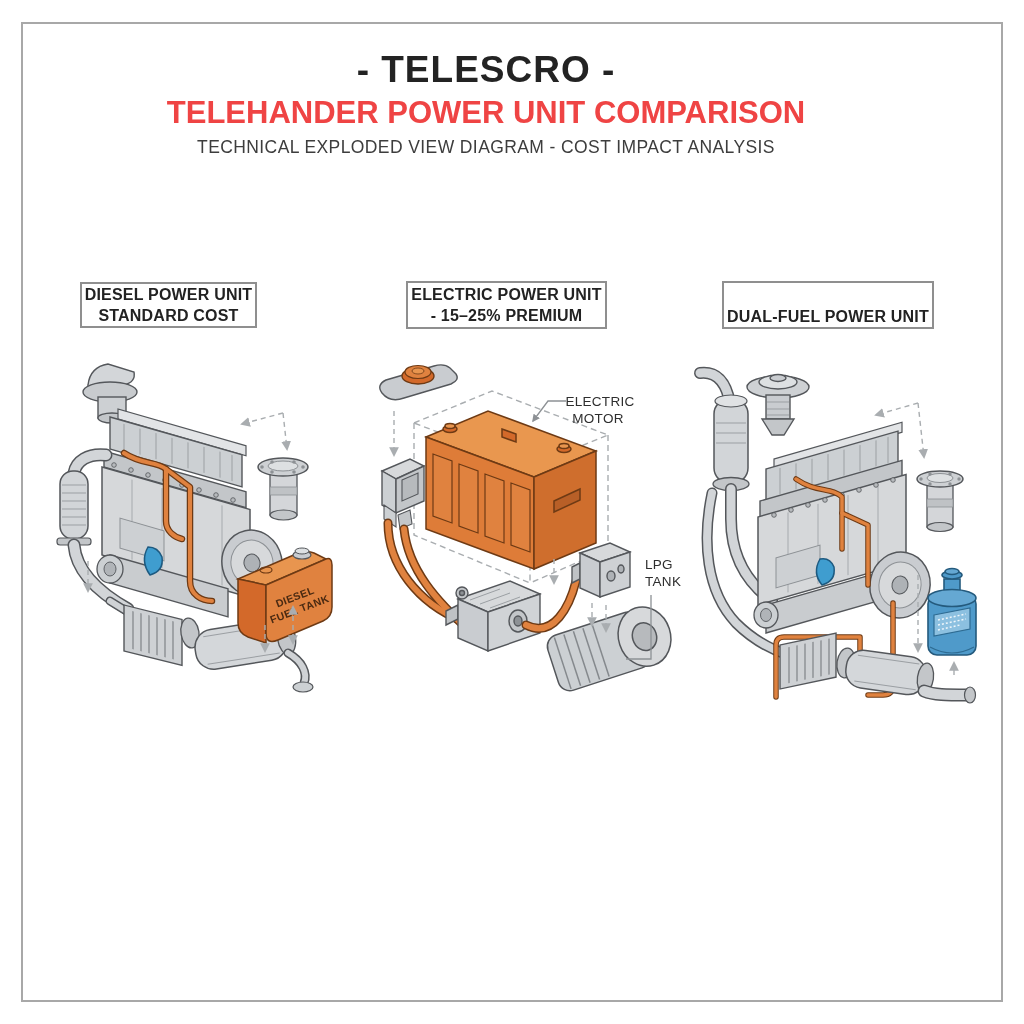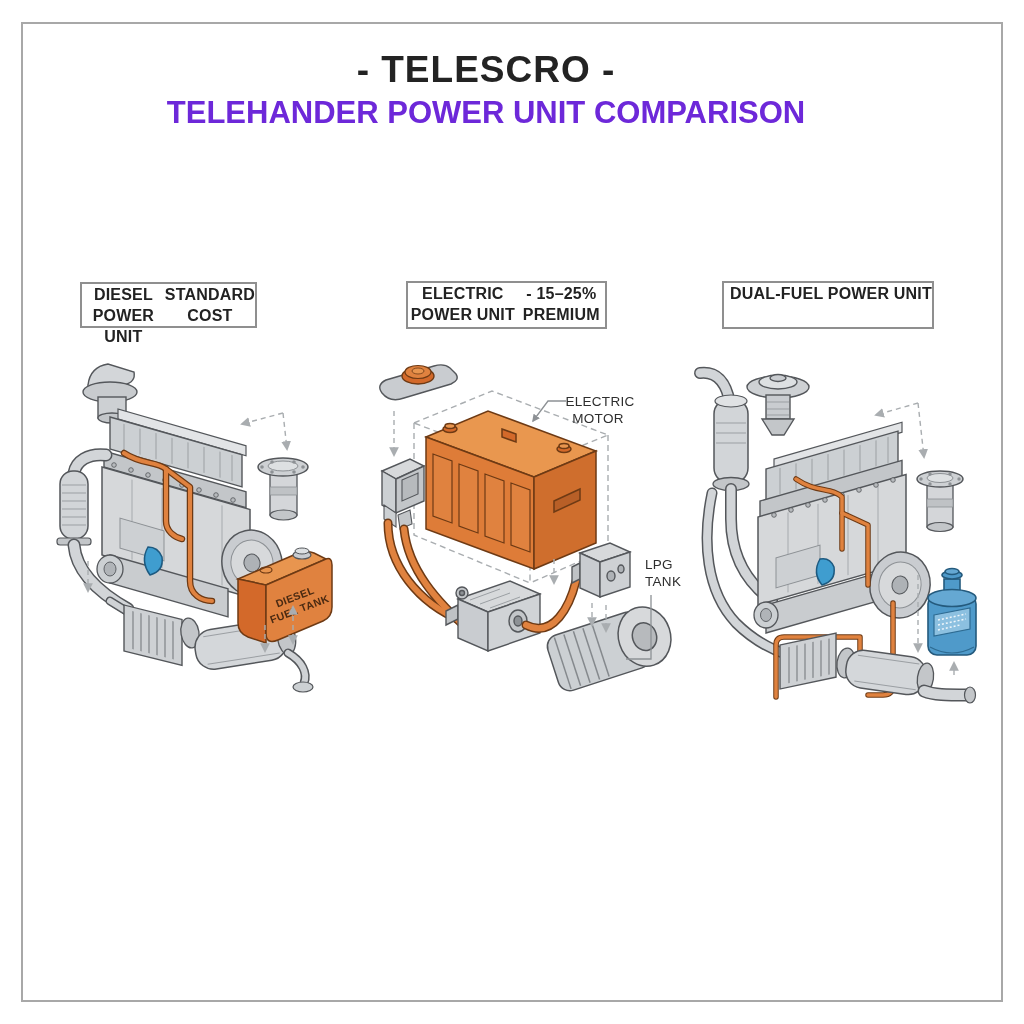--- a/index.html
+++ b/index.html
@@ -1,35 +1,36 @@
 <!DOCTYPE html>
 <html><head>
 <meta charset="utf-8">
 <style>
   html,body{margin:0;padding:0;background:#ffffff;}
   body{width:1024px;height:1024px;position:relative;font-family:"Liberation Sans",sans-serif;color:#262626;overflow:hidden;}
   .frame{position:absolute;left:21px;top:22px;width:978px;height:976px;border:2px solid #a8a8a8;background:#ffffff;}
   .header{position:absolute;left:21px;top:40px;width:930px;text-align:center;}
   .brand{font-size:37px;font-weight:bold;letter-spacing:1px;color:#232323;line-height:1.0;margin-top:11px;}
-  .title{font-size:31px;font-weight:bold;letter-spacing:0px;color:#6d28d9;margin-top:9px;line-height:1.0;}
+  .title{font-size:31px;font-weight:bold;letter-spacing:0px;color:#ef4444;margin-top:9px;line-height:1.0;}
   .subtitle{font-size:17.5px;font-weight:normal;letter-spacing:0.4px;color:#3d3d3d;margin-top:11px;line-height:1.0;}
-  .colbox{position:absolute;border:2px solid #8f8f8f;background:#fff;display:flex;flex-direction:row;justify-content:center;text-align:center;font-weight:bold;font-size:16px;line-height:21px;letter-spacing:0.2px;color:#222;}
+  .colbox{position:absolute;border:2px solid #8f8f8f;background:#fff;display:flex;flex-direction:column;justify-content:center;text-align:center;font-weight:bold;font-size:16px;line-height:21px;letter-spacing:0.2px;color:#222;}
   .illus{position:absolute;}
   svg text{font-family:"Liberation Sans",sans-serif;}
   .callout{font-size:13.5px;fill:#2e2e2e;letter-spacing:0.3px;}
   .tanktext{font-size:10.5px;font-weight:bold;fill:#4a2a12;letter-spacing:0.4px;}
 </style>
 </head>
 <body>
 
 <div class="frame"></div>
 
 <div class="header">
   <div class="brand">- TELESCRO -</div>
   <div class="title">TELEHANDER POWER UNIT COMPARISON</div>
+  <div class="subtitle">TECHNICAL EXPLODED VIEW DIAGRAM - COST IMPACT ANALYSIS</div>
 </div>
 
 <div class="colbox" style="left:80px;top:282px;width:173px;height:42px;">
   <div>DIESEL POWER UNIT</div>
   <div>STANDARD COST</div>
 </div>
 <div class="colbox" style="left:406px;top:281px;width:197px;height:44px;">
   <div>ELECTRIC POWER UNIT</div>
   <div>- 15–25% PREMIUM</div>
 </div>

